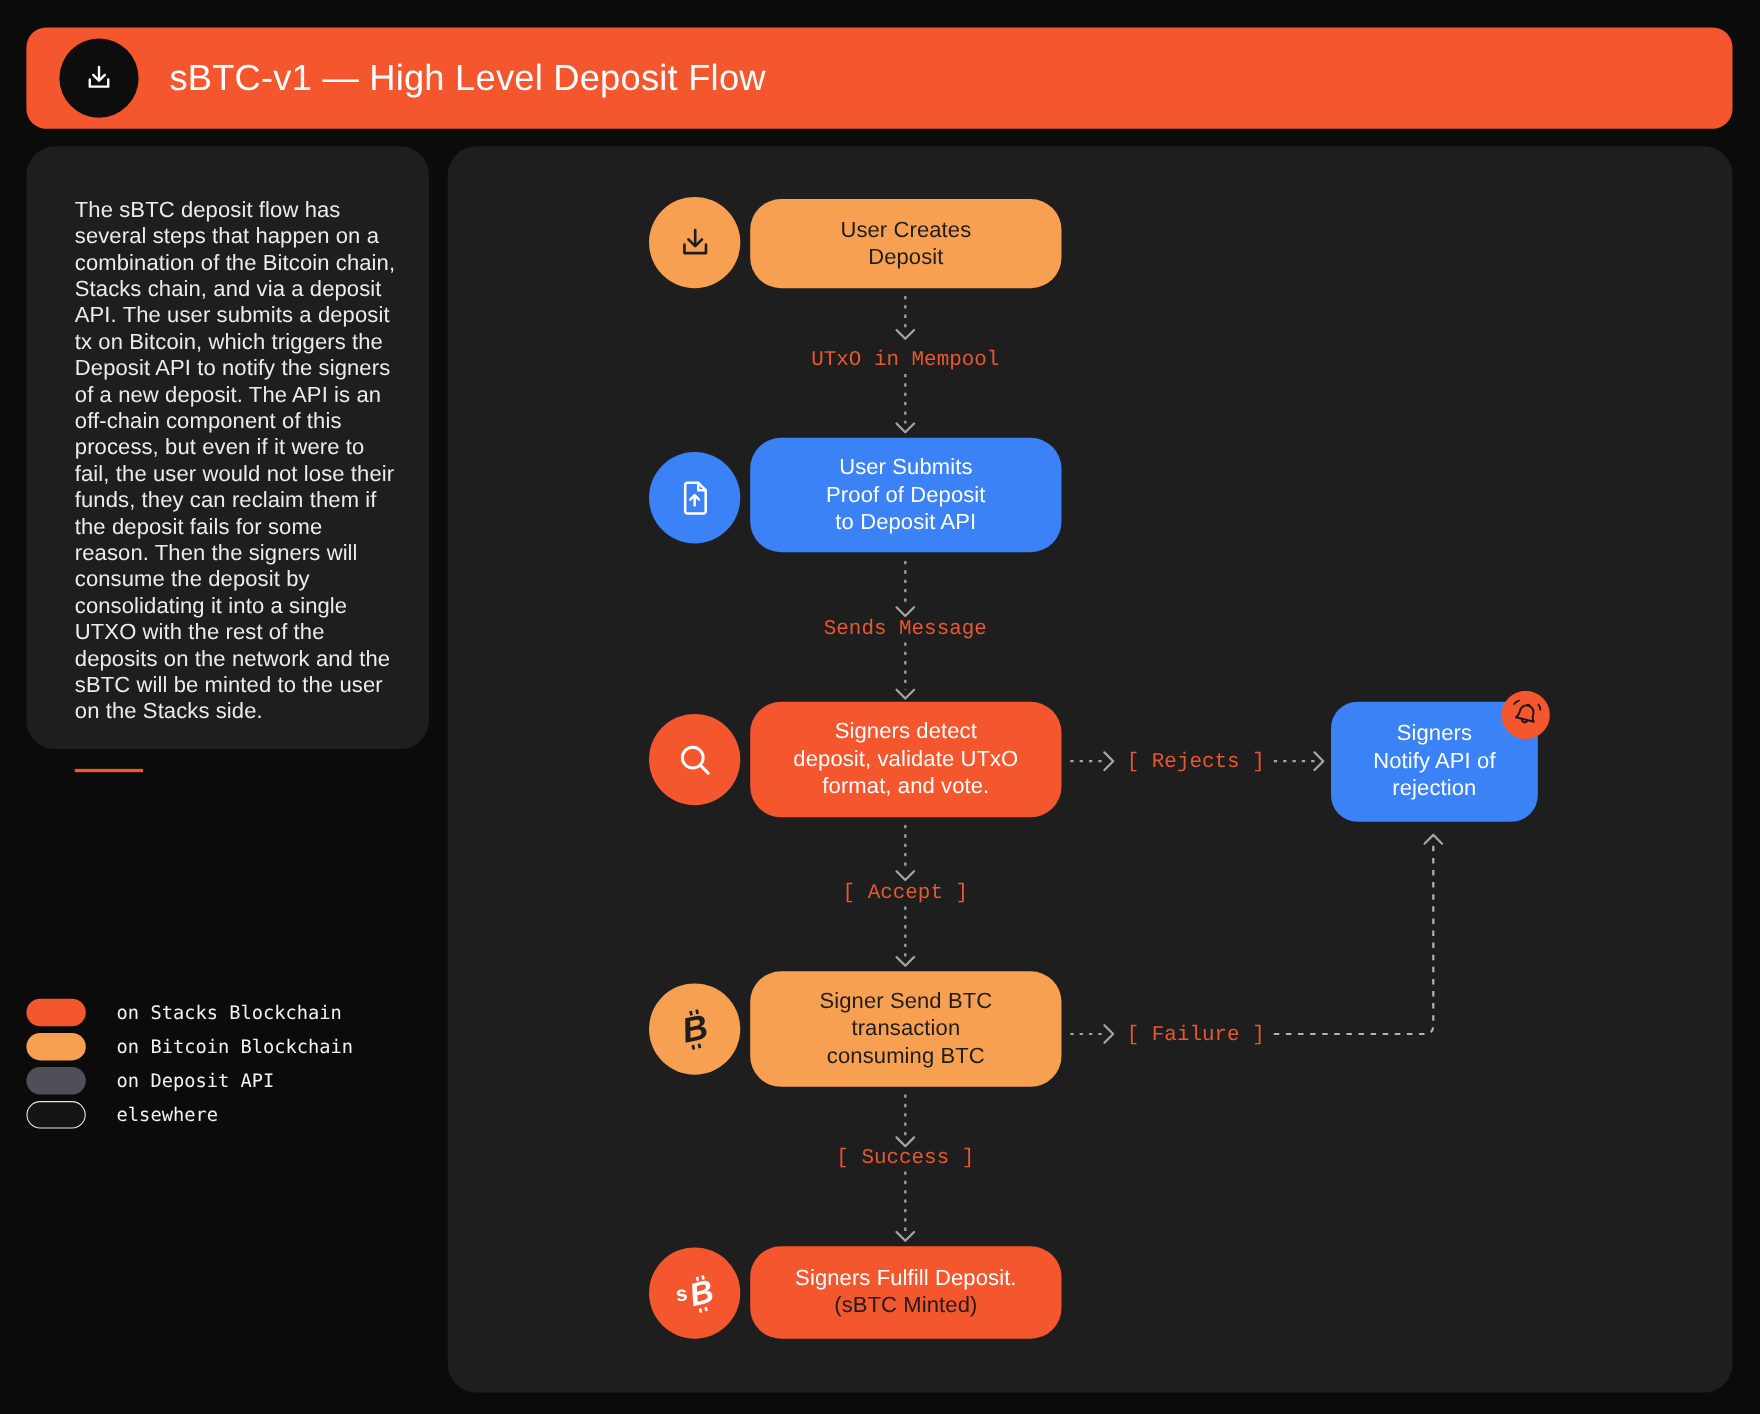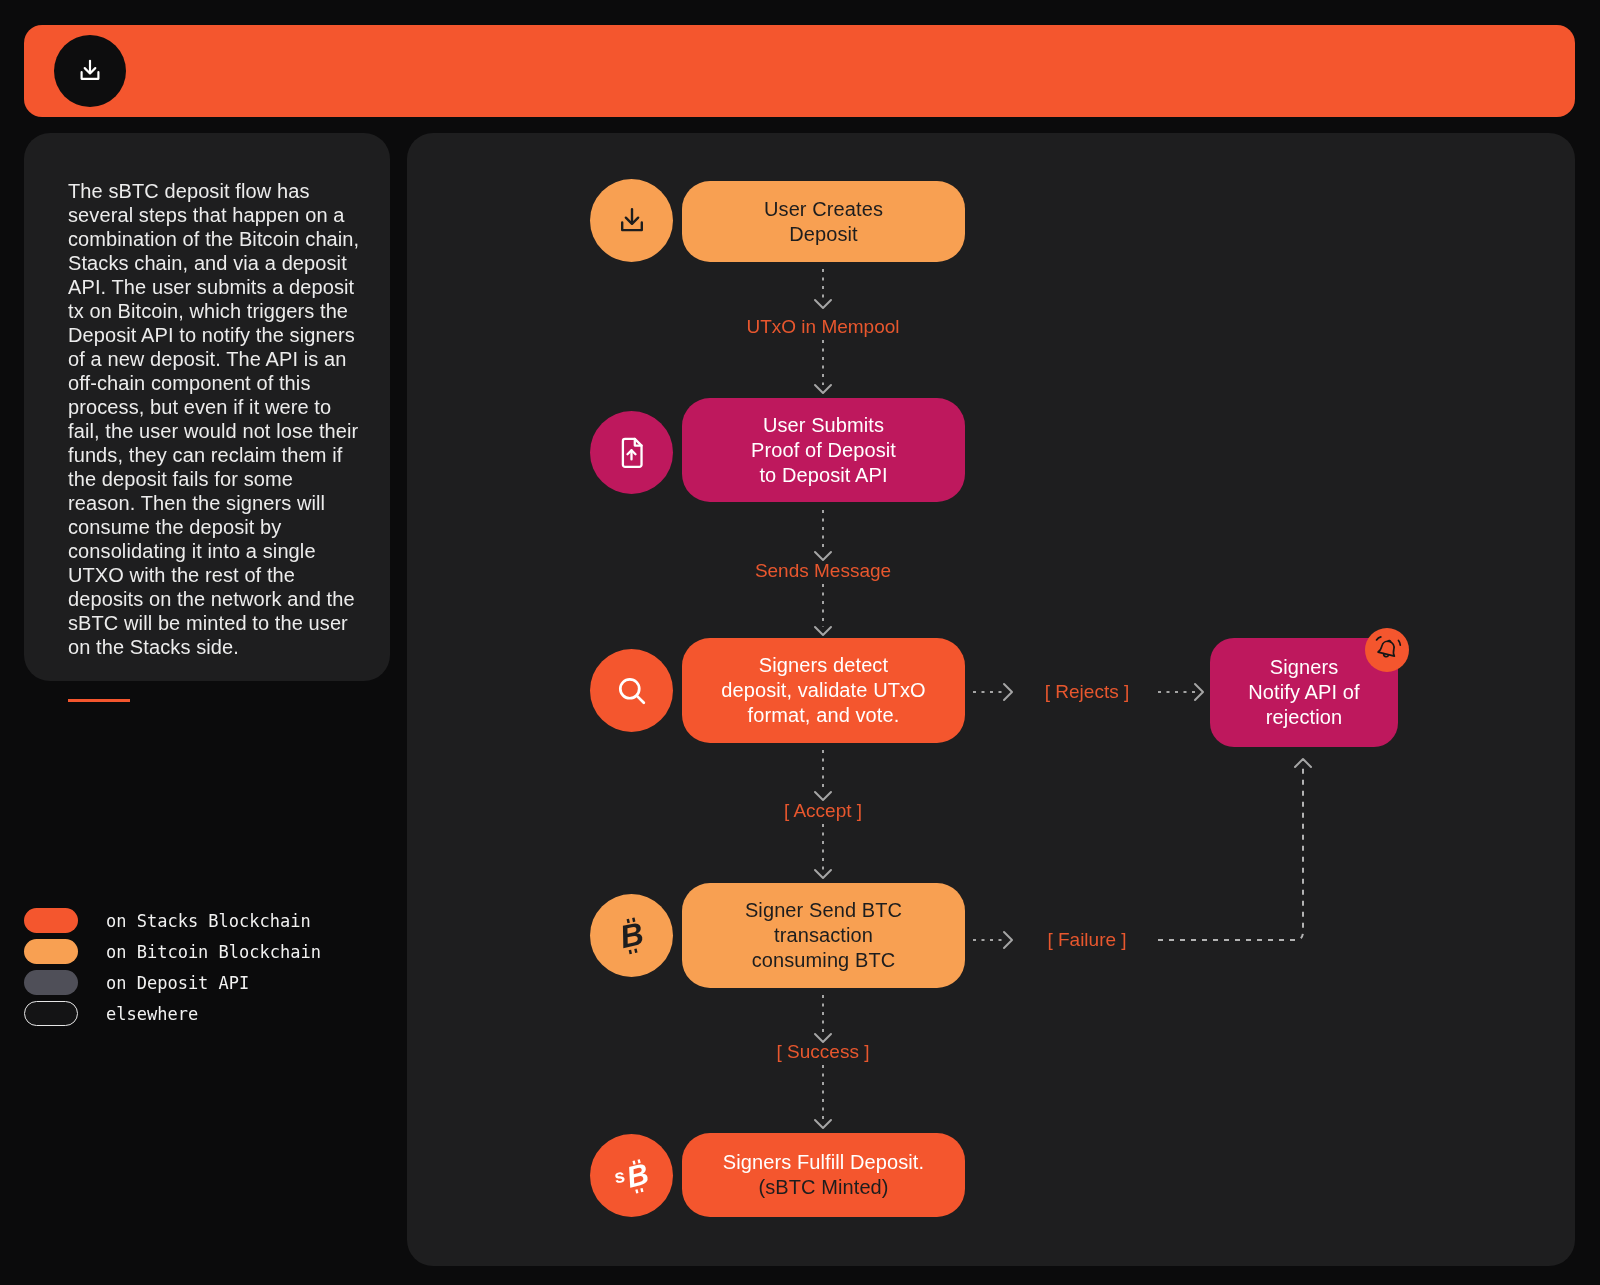--- a/index.html
+++ b/index.html
@@ -36,44 +36,45 @@
   .connectors .dash{stroke:#a5a5a5;stroke-width:2;fill:none;stroke-dasharray:3 5.5;}
   .connectors .dash-long{stroke:#b3b3b3;stroke-width:2;fill:none;stroke-dasharray:5 6;}
   .connectors .head{stroke:#a5a5a5;stroke-width:2;fill:none;stroke-linecap:round;stroke-linejoin:round;}
 
   .node-circle{position:absolute;width:83px;height:83px;border-radius:50%;display:flex;
                align-items:center;justify-content:center;}
   .node-box{position:absolute;left:275px;width:283px;border-radius:28px;display:flex;flex-direction:column;
             align-items:center;justify-content:center;text-align:center;box-sizing:border-box;}
   .bg-orange{background:#f4562e;}
   .bg-amber{background:#f8a052;}
-  .bg-gray{background:#be185d;}
+  .bg-gray{background:#3b82f6;}
   .node-label{font-size:20px;line-height:25px;white-space:pre-line;letter-spacing:.1px;}
   .txt-light{color:#ffffff;}
   .txt-dark{color:#1d1d1e;}
 
-  .edge-label{position:absolute;transform:translate(-50%,-50%);font-family:Liberation Sans, sans-serif;
+  .edge-label{position:absolute;transform:translate(-50%,-50%);font-family:Liberation Mono, monospace;
               font-size:19px;color:#e8572e;white-space:nowrap;}
 
   .reject-box{left:803px;top:505px;width:188px;height:109px;border-radius:24px;}
   .bell-badge{position:absolute;left:958px;top:495px;width:44px;height:44px;}
 </style>
 </head>
 <body>
 
 <div class="page">
 
   <header class="header">
     <div class="header-circle">
       <svg viewBox="0 0 30 30" width="36" height="36" fill="none" stroke="#ffffff" stroke-width="1.8" stroke-linecap="round" stroke-linejoin="round">
         <path d="M15 6.5 V16.5"></path>
           <path d="M10.6 12.6 L15 17 L19.4 12.6"></path>
         <path d="M8 16 V21.5 H22 V16"></path>
       </svg>
     </div>
+    <h1 class="page-title">sBTC-v1 — High Level Deposit Flow</h1>
   </header>
 
   <aside class="sidebar">
     <p>The sBTC deposit flow has several steps that happen on a combination of the Bitcoin chain, Stacks chain, and via a deposit API. The user submits a deposit tx on Bitcoin, which triggers the Deposit API to notify the signers of a new deposit. The API is an off-chain component of this process, but even if it were to fail, the user would not lose their funds, they can reclaim them if the deposit fails for some reason. Then the signers will consume the deposit by consolidating it into a single UTXO with the rest of the deposits on the network and the sBTC will be minted to the user on the Stacks side.</p>
     <div class="accent-dash"></div>
   </aside>
 
   <section class="legend">
     <div class="legend-row">
       <span class="pill pill-stacks"></span>

